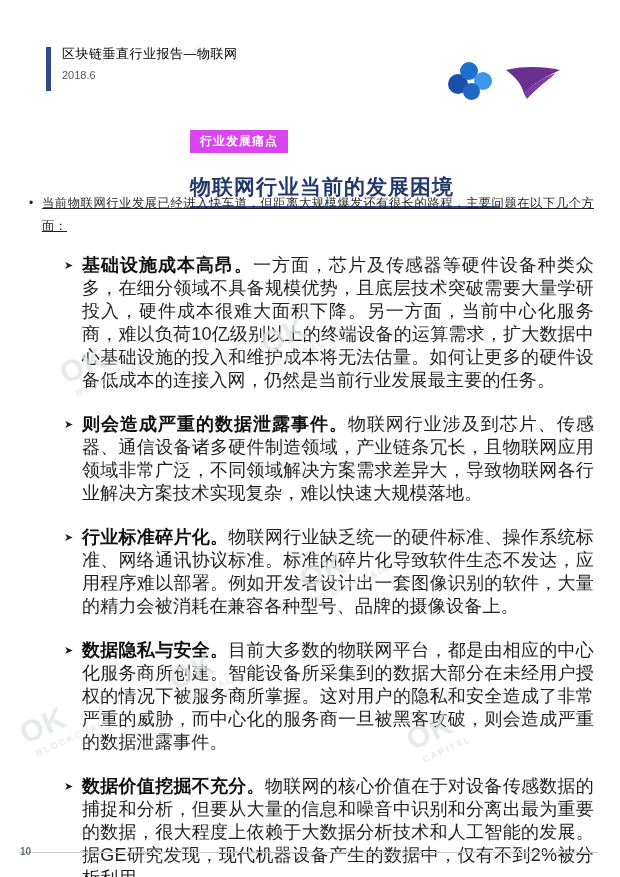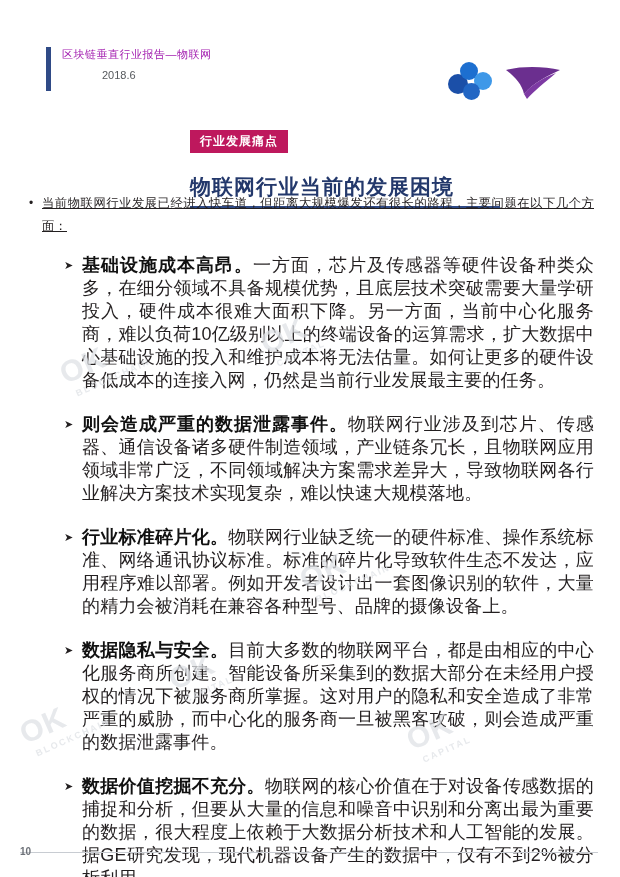--- a/index.html
+++ b/index.html
@@ -36,32 +36,31 @@
     width: 5px;
     height: 44px;
     background: #2f4a86;
   }
   .header-text {
     position: absolute;
     left: 16px;
     top: 0;
   }
   .header-title {
-    font-size: 11px;
-    color: #a21caf;
+    font-size: 13px;
+    color: #000000;
     letter-spacing: 0.5px;
     line-height: 20px;
     white-space: nowrap;
   }
   .header-date {
     font-size: 11px;
     color: #55585c;
     line-height: 18px;
     margin-top: 2px;
-    margin-left: 40px;
   }
 
   
   .logo-dots {
     position: absolute;
     right: 86px;
     top: 18px;
     width: 46px;
     height: 42px;
   }
@@ -85,21 +84,21 @@
 
   
   .title-block {
     position: absolute;
     left: 190px;
     top: 130px;
     width: 330px;
   }
   .title-tag {
     display: inline-block;
-    background: #be185d;
+    background: #d946ef;
     color: #ffffff;
     font-size: 12px;
     line-height: 18px;
     padding: 2px 10px 3px 10px;
     letter-spacing: 1px;
     font-weight: bold;
   }
   .title-main {
     margin-top: 20px;
     font-size: 21px;

